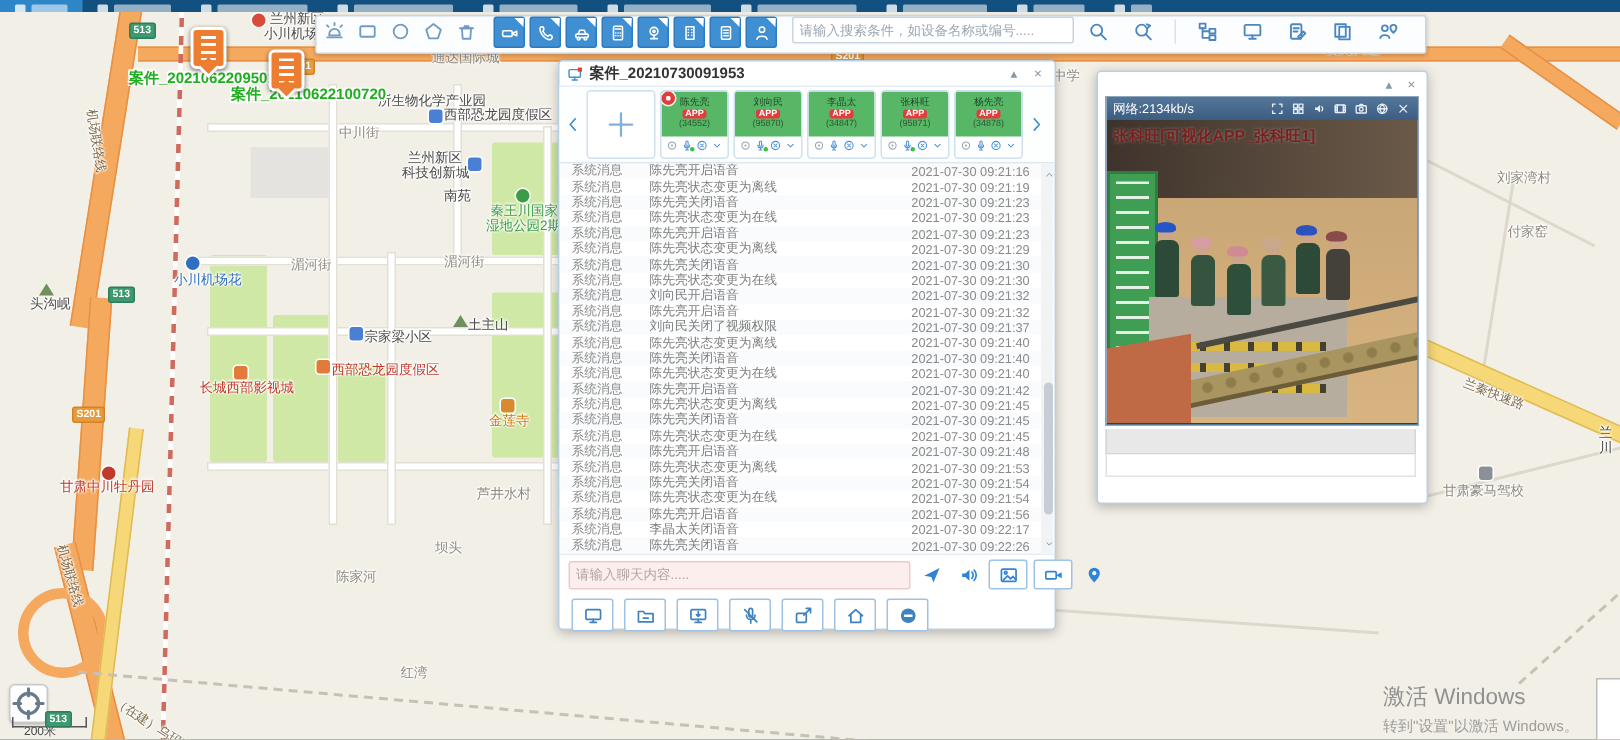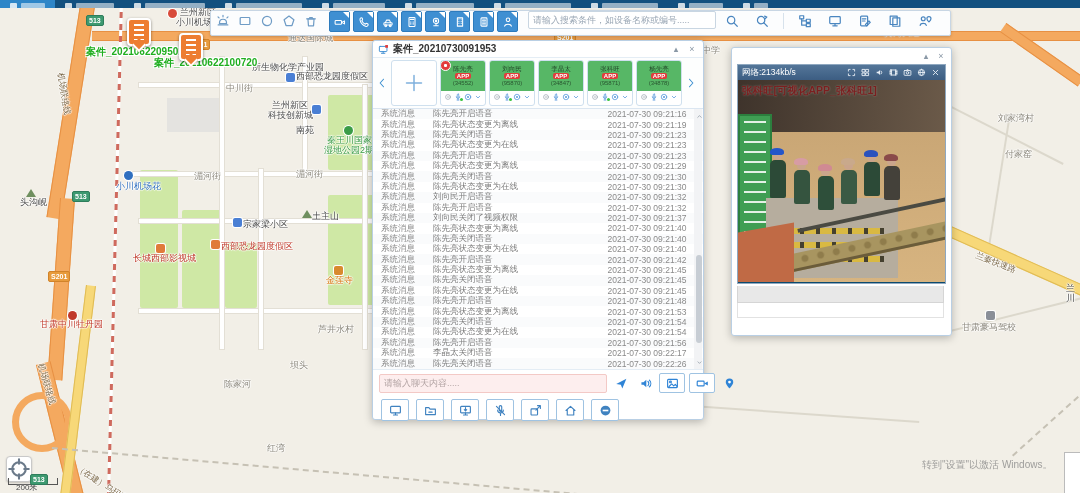--- a/index.html
+++ b/index.html
@@ -250,20 +250,21 @@
 
     <div id="locate-btn">
         <svg class="ic" viewBox="0 0 16 16">
           <circle cx="8" cy="8" r="4.5"></circle>
           <path d="M8 1.5v3M8 11.5v3M1.5 8h3M11.5 8h3"></path>
         </svg>
       </div>
     <div id="scalebar"></div>
     <div id="scale-text">200米</div>
     <div id="watermark">
+      <div class="w1">激活 Windows</div>
       <div class="w2">转到"设置"以激活 Windows。</div>
     </div>
     <div id="attr-sliver"></div>
   </div>
 
   <div id="menubar">
       <span class="mg active">
         <span class="mg-ico"></span>
         <span class="mg-txt" style="width: 24px;"></span>
       </span>

